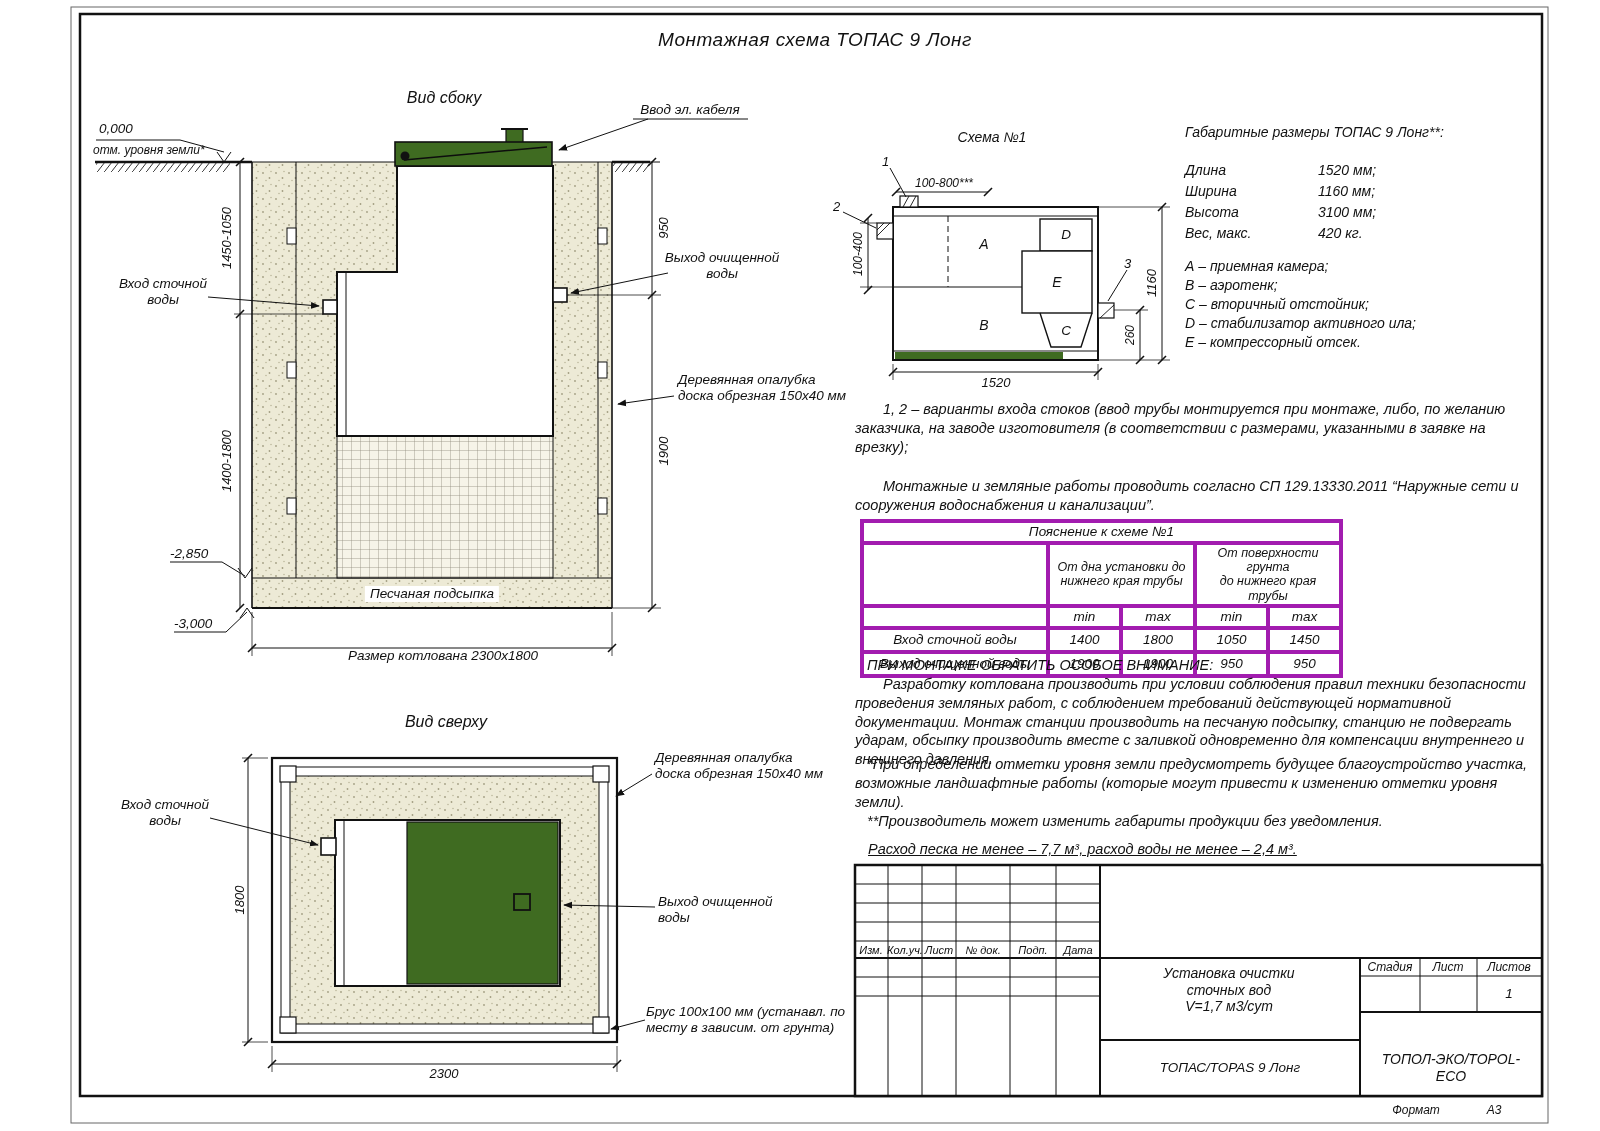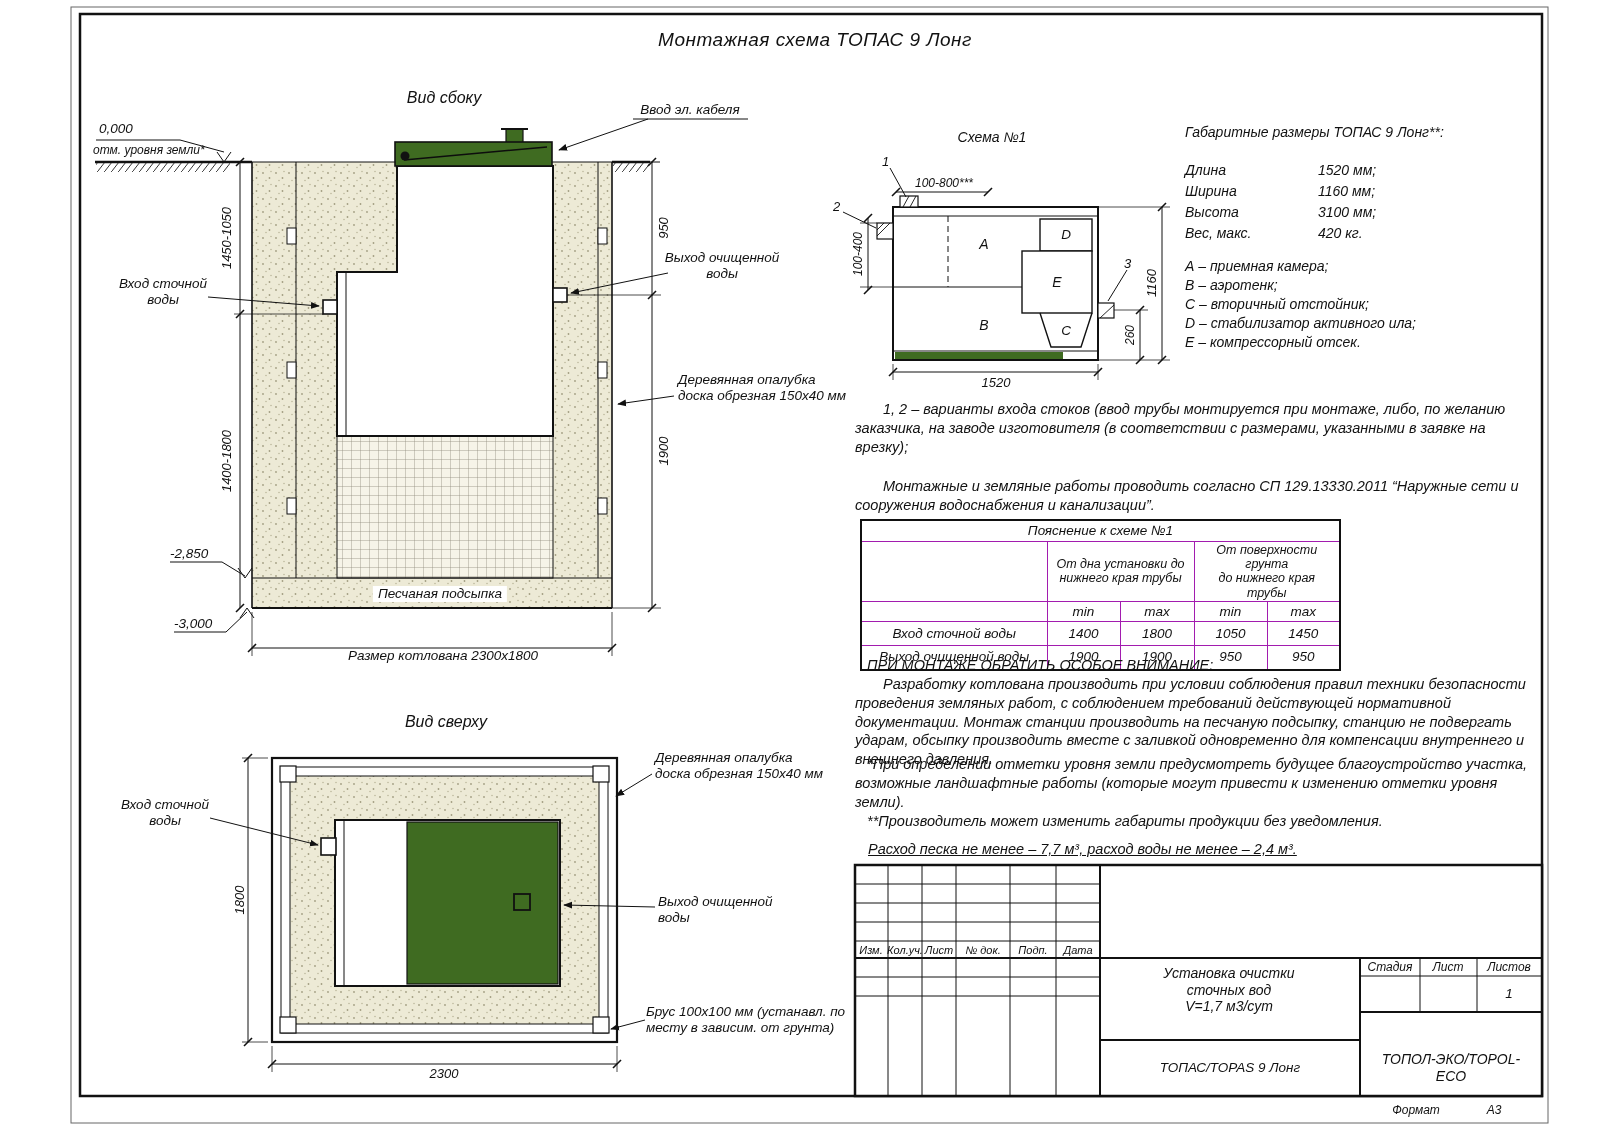--- a/index.html
+++ b/index.html
@@ -11,25 +11,25 @@
   .ctr{transform:translate(-50%,-50%);text-align:center;white-space:pre-line;}
   .rot{transform:translate(-50%,-50%) rotate(-90deg);white-space:nowrap;}
   .ml{white-space:pre-line;}
   .nw{white-space:nowrap;}
   .b{font-weight:normal;}
   .f11{font-size:11px;} .f12{font-size:12px;} .f13{font-size:13px;}
   .f14{font-size:13.5px;} .f15{font-size:14px;text-align:center;} .f16{font-size:16px;}
   .title{font-size:19px;letter-spacing:.5px;}
   .par{font-size:14.5px;line-height:1.3;}
   .ind{text-indent:28px;}
-  .whitebg{background:#fff;padding:0 5px;margin-left:8px;}
+  .whitebg{background:#fff;padding:0 5px;}
   .ul{text-decoration:underline;}
   table.expl{position:absolute;left:860px;top:519px;z-index:2;border-collapse:collapse;
     border:2px solid #111;font-size:13.5px;font-style:italic;text-align:center;table-layout:fixed;}
-  table.expl td{border:1px solid #a21caf;padding:1px 3px;white-space:pre-line;line-height:1.15;}
+  table.expl td{border:4px solid #a21caf;padding:1px 3px;white-space:pre-line;line-height:1.15;}
   table.expl td.grp{font-size:12.5px;}
 </style>
 </head>
 <body>
 
 <svg class="layer" width="1600" height="1131">
   <defs>
     <pattern id="sandp" width="13" height="13" patternUnits="userSpaceOnUse">
       <rect width="13" height="13" fill="#edead6"></rect>
       <circle cx="3" cy="4" r="0.9" fill="#a39e82"></circle>

